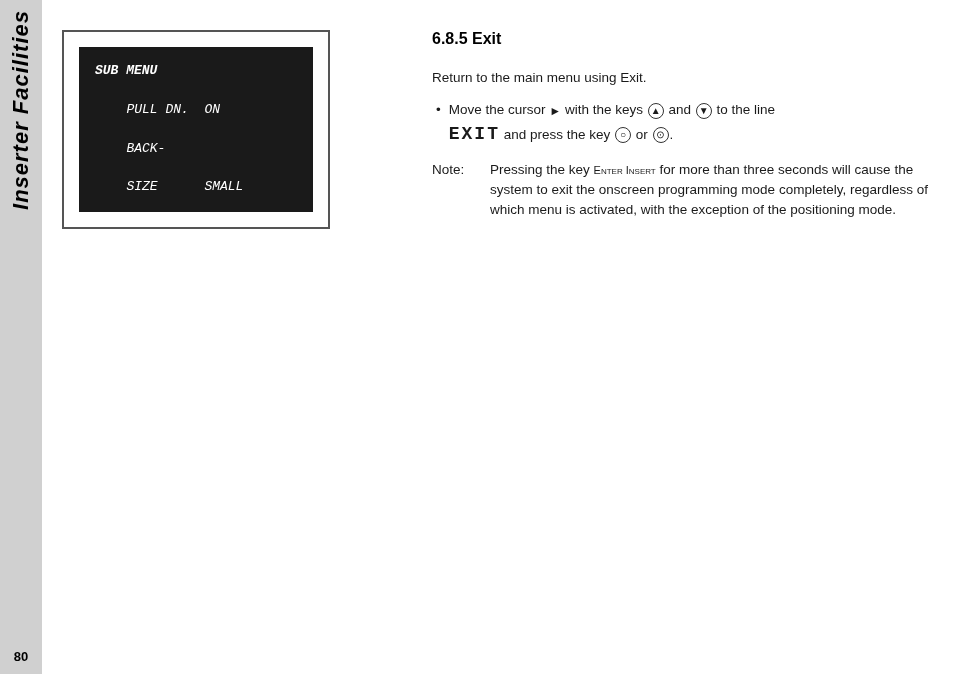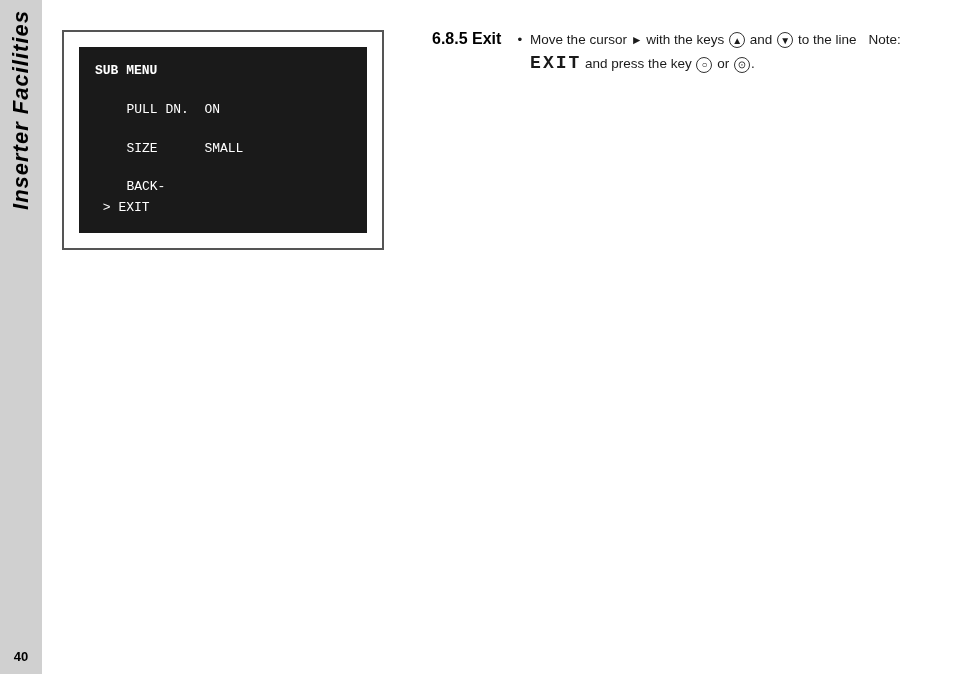--- a/index.html
+++ b/index.html
@@ -56,22 +56,23 @@
       width: 340px;
       flex-shrink: 0;
       display: flex;
       align-items: flex-start;
       padding-top: 10px;
     }
 
     .screen-frame {
       border: 2px solid #555555;
       background: #ffffff;
-      width: 322px;
+      width: 268px;
       padding: 15px;
+      font-style: italic;
     }
 
     .screen-display {
       background: #1a1a1a;
       color: #ffffff;
       font-family: 'Courier New', Courier, monospace;
       font-size: 13px;
       padding: 14px 16px;
       line-height: 1.6;
     }
@@ -87,21 +88,21 @@
     }
 
     .screen-display .menu-item-selected {
       padding-left: 0;
     }
 
     
     .right-panel {
       flex: 1;
       display: flex;
-      flex-direction: row;
+      flex-direction: column;
       gap: 12px;
       padding-top: 10px;
     }
 
     .section-heading {
       font-size: 16px;
       font-weight: bold;
       color: #000000;
       margin-bottom: 8px;
     }
@@ -178,48 +179,51 @@
       display: inline-block;
       font-size: 12px;
       vertical-align: middle;
     }
   </style>
 </head>
 <body>
 
 <div class="sidebar">
   <div class="sidebar-title">Inserter Facilities</div>
-  <div class="sidebar-page-number">40</div>
+  <div class="sidebar-page-number">80</div>
 </div>
 
 <div class="content">
 
   <div class="left-panel">
     <div class="screen-frame">
       <div class="screen-display">
         <div class="menu-title">SUB MENU</div>
         <div class="menu-item">&nbsp;&nbsp;&nbsp;PULL DN.&nbsp;&nbsp;ON</div>
+        <div class="menu-item">&nbsp;&nbsp;&nbsp;BACK-</div>
         <div class="menu-item">&nbsp;&nbsp;&nbsp;SIZE&nbsp;&nbsp;&nbsp;&nbsp;&nbsp;&nbsp;SMALL</div>
-        <div class="menu-item">&nbsp;&nbsp;&nbsp;BACK-</div>
-        <div class="menu-item-selected">&nbsp;&gt;&nbsp;EXIT</div>
       </div>
     </div>
   </div>
 
   <div class="right-panel">
 
     <div class="section-heading">6.8.5  Exit</div>
 
+    <div class="body-text">Return to the main menu using Exit.</div>
 
     <div class="bullet-item">
       <span class="bullet">•</span>
       <span class="bullet-text">
         Move the cursor <span class="chevron-right">►</span> with the keys <span class="key-circle">▲</span> and <span class="key-circle">▼</span> to the line
         <br><span class="exit-code">EXIT</span> and press the key <span class="key-circle">○</span> or <span class="key-circle">⊙</span>.
       </span>
     </div>
 
     <div class="note-row">
       <span class="note-label">Note:</span>
+      <span class="note-text">
+        Pressing the key <span class="small-caps">Enter Insert</span> for more than three seconds will cause the system to exit the onscreen programming mode completely, regardless of which menu is activated, with the exception of the positioning mode.
+      </span>
     </div>
 
   </div>
 </div>
 
 </body></html>

